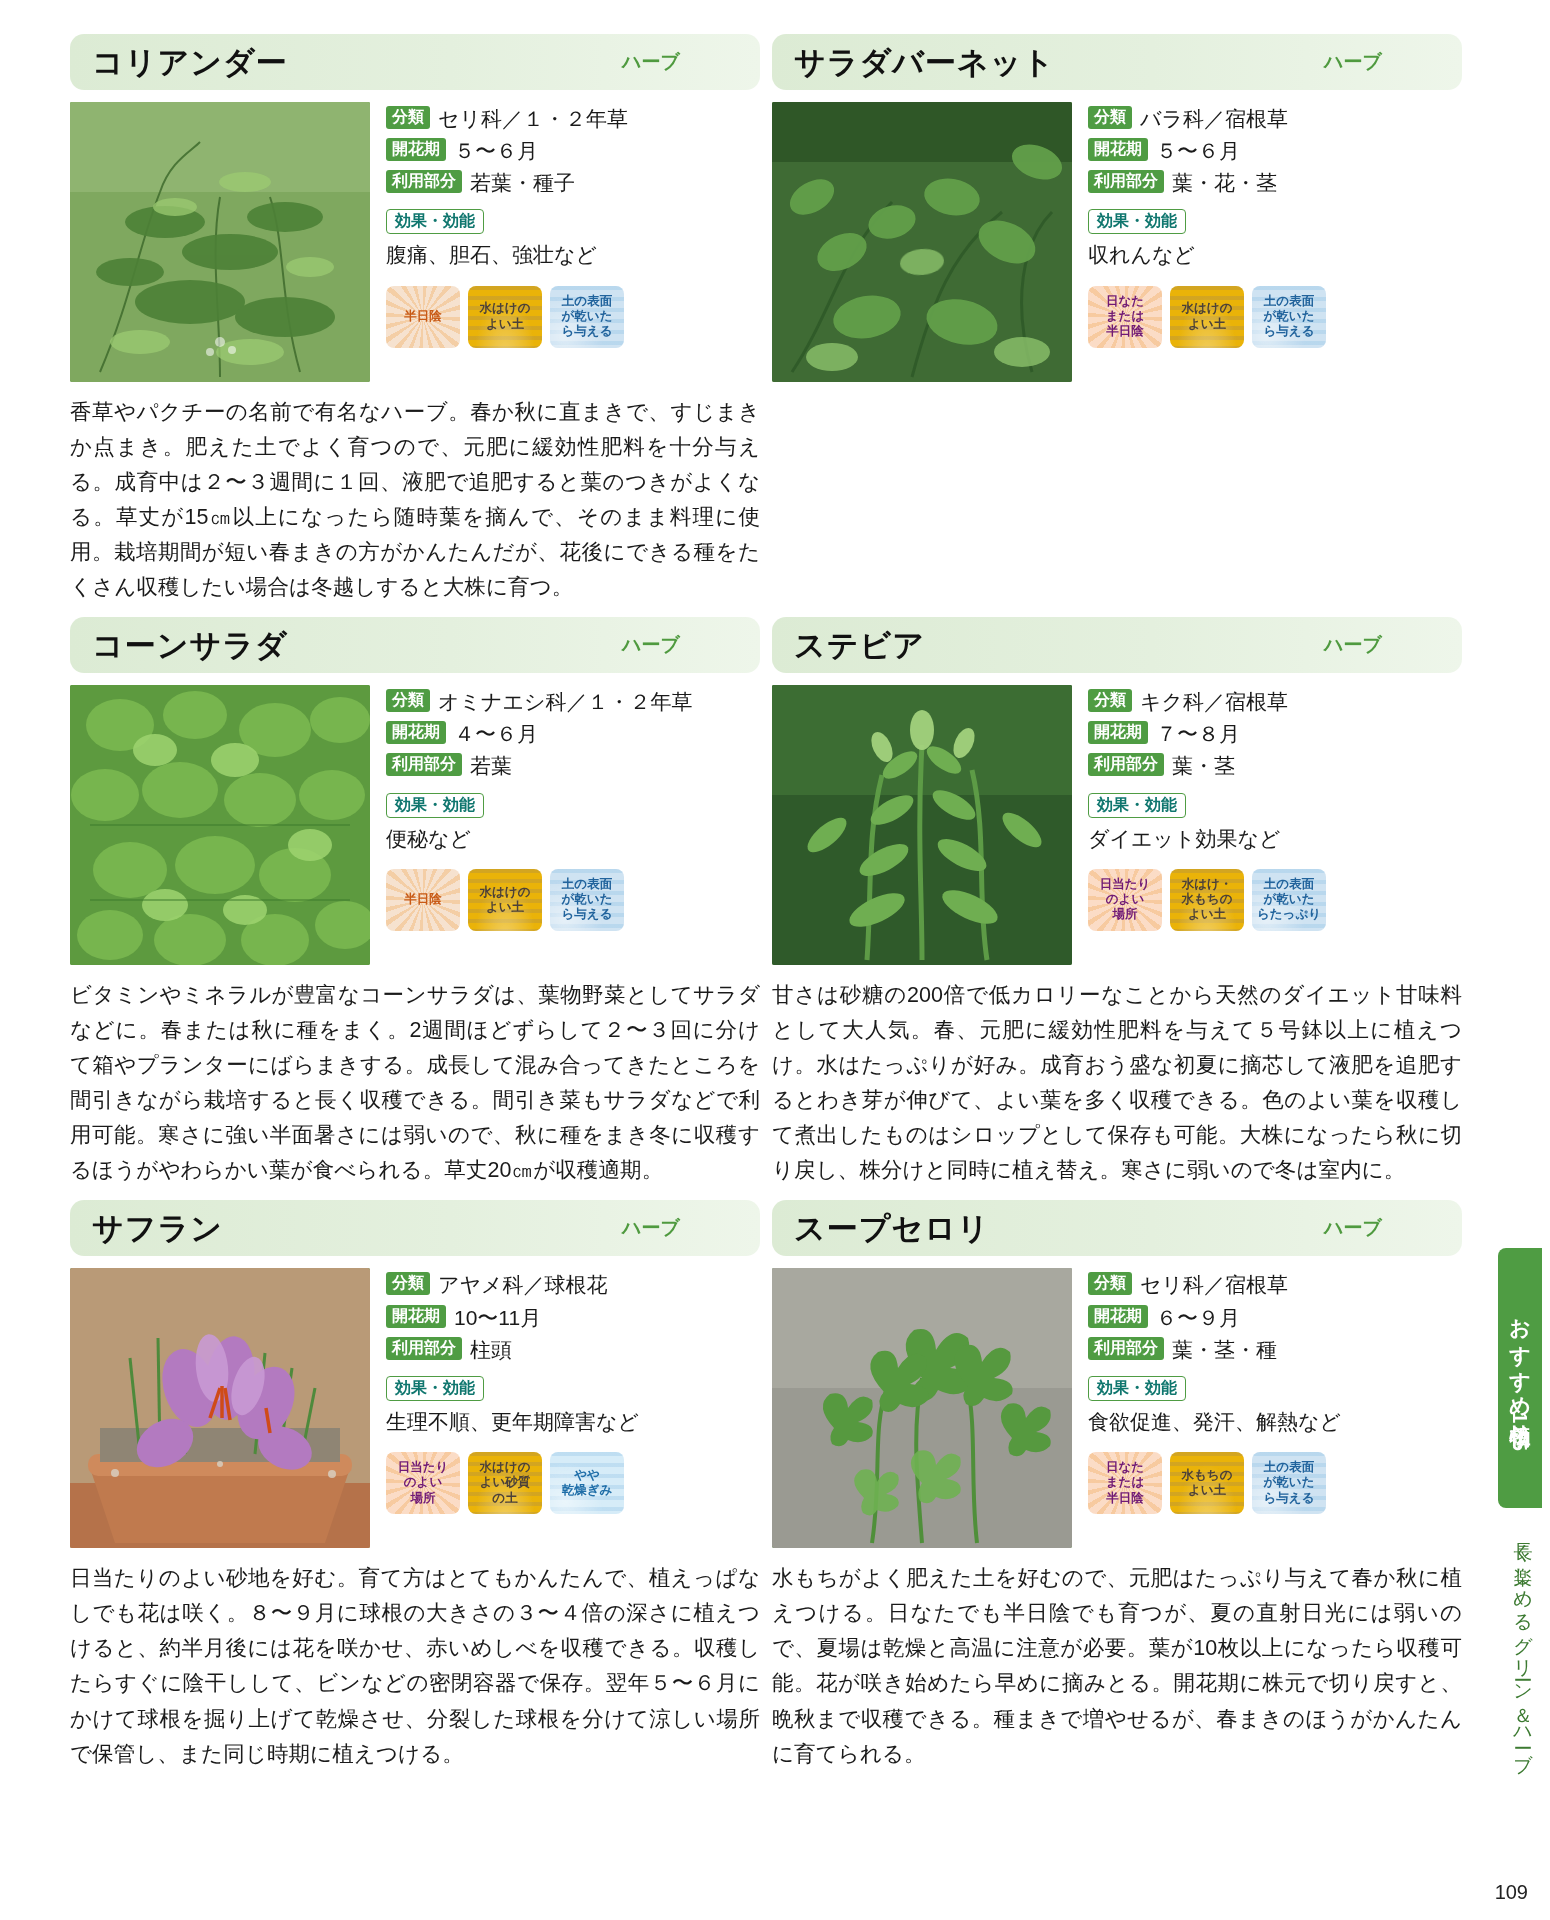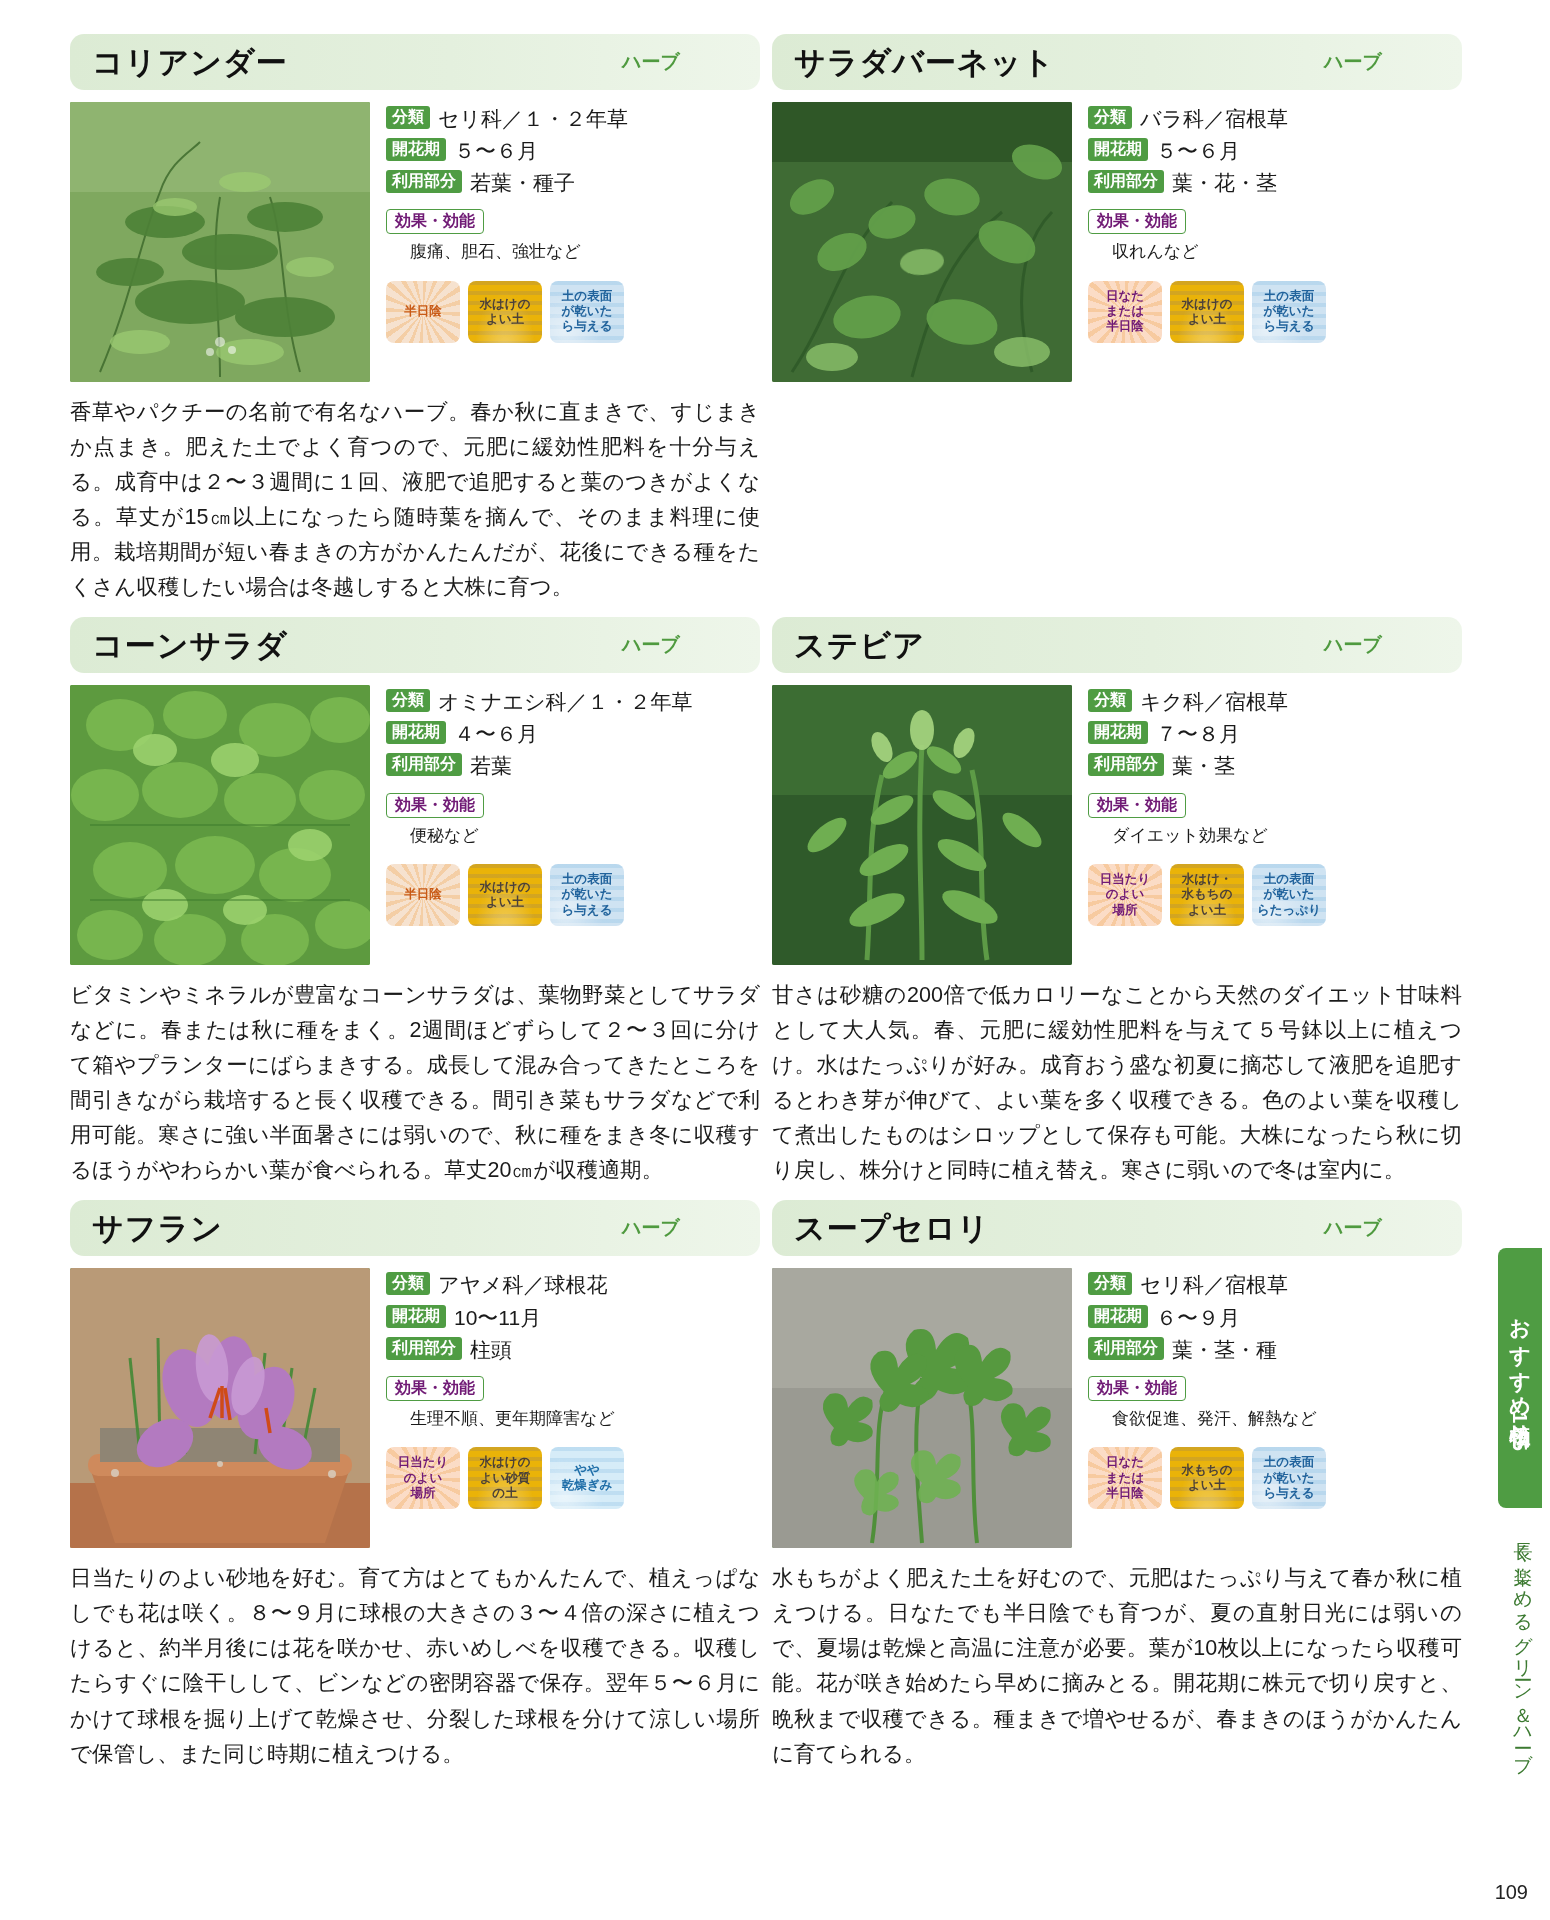--- a/index.html
+++ b/index.html
@@ -96,33 +96,32 @@
   }
   .spec-value {
     font-size: 21px;
     line-height: 1.15;
     padding-top: 1px;
   }
   .effect-block { margin-top: 14px; }
   .effect-label {
     display: inline-block;
     border: 1.6px solid #4f9c43;
-    color: #701a75;
+    color: #0f766e;
     font-size: 16px;
     font-weight: bold;
     border-radius: 4px;
     padding: 3px 8px 4px 8px;
     line-height: 1;
     background: #fff;
   }
   .effect-value {
-    font-size: 17px;
+    font-size: 21px;
     margin-top: 8px;
     line-height: 1.2;
-    margin-left: 24px;
   }
   .icons {
     display: flex;
     gap: 8px;
     margin-top: 18px;
   }
   .icon-box {
     width: 74px;
     height: 62px;
     border-radius: 8px;

